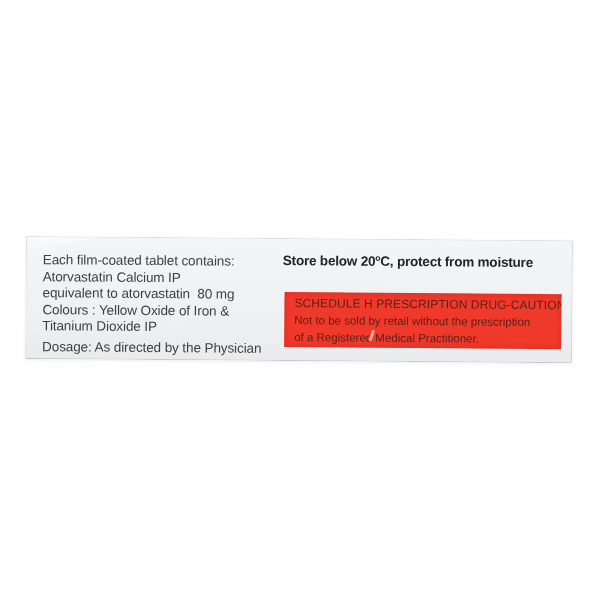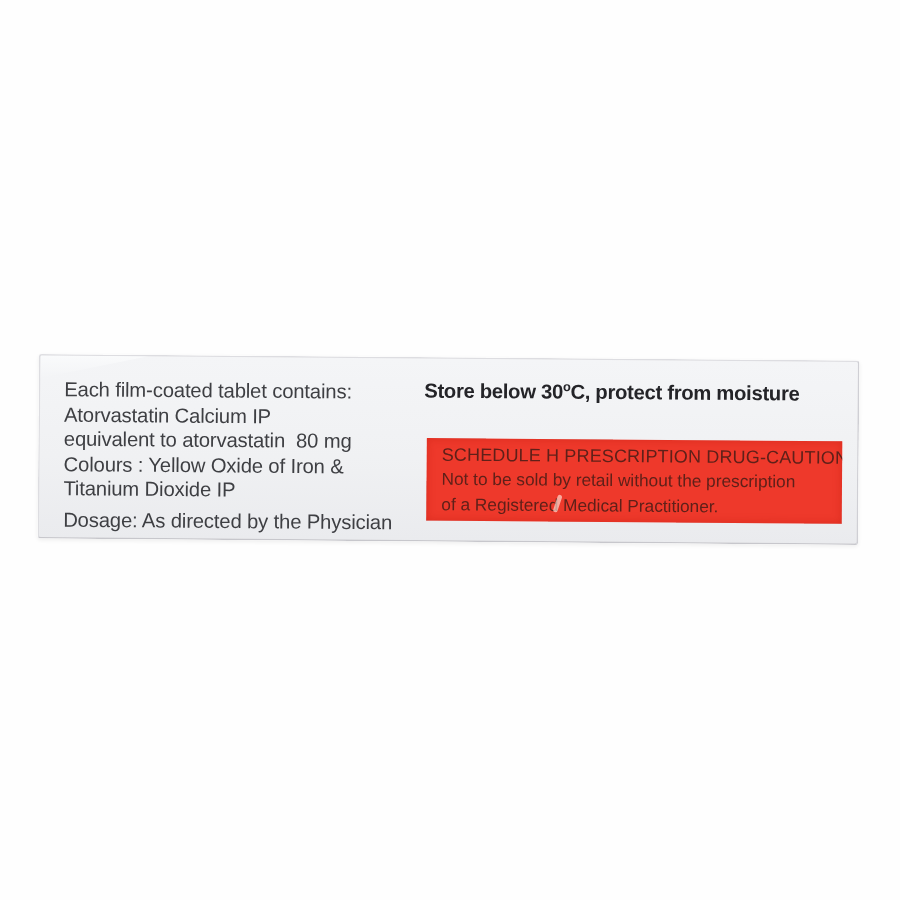--- a/index.html
+++ b/index.html
@@ -115,21 +115,21 @@
 
     <div class="left-block">
       <div class="line">Each film-coated tablet contains:</div>
       <div class="line">Atorvastatin Calcium IP</div>
       <div class="line">equivalent to atorvastatin  80 mg</div>
       <div class="line">Colours : Yellow Oxide of Iron &amp;</div>
       <div class="line">Titanium Dioxide IP</div>
       <div class="dosage-line">Dosage: As directed by the Physician</div>
     </div>
 
-    <div class="store-line"><span>Store below 30</span><span class="deg">o</span><span>C, protect from moisture</span></div>
+    <div class="store-line"><span>Store below 20</span><span class="deg">o</span><span>C, protect from moisture</span></div>
 
     <div class="caution-box">
       <div class="c1">SCHEDULE H PRESCRIPTION DRUG-CAUTION</div>
       <div class="c2">Not to be sold by retail without the prescription</div>
       <div class="c3">of a Registered Medical Practitioner.</div>
       <div class="scratch"></div>
     </div>
   </div>
 </div>
 

